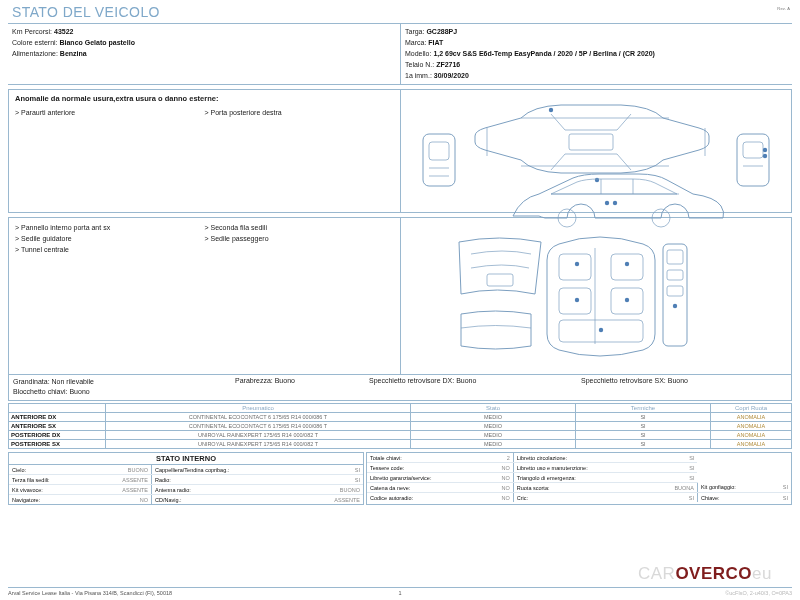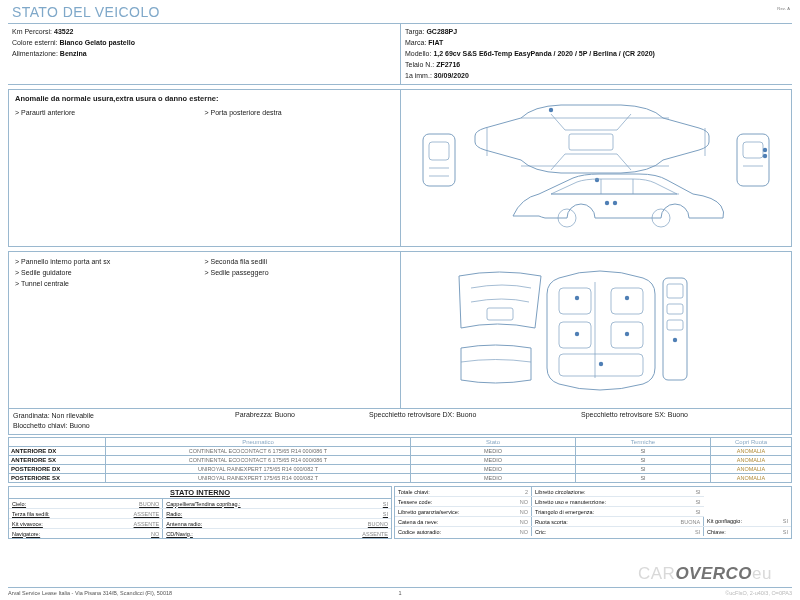--- a/index.html
+++ b/index.html
@@ -83,21 +83,21 @@
     margin-bottom: 4px;
   }
   .dmg-cols {
     display: flex;
   }
   .dmg-cols .c { width: 50%; }
   .dmg {
     line-height: 11px;
     font-size: 7px;
   }
-  .ext { height: 158px; }
+  .ext { height: 124px; }
   .int { height: 158px; }
   svg { display: block; }
   .ln { fill: none; stroke: #7c9fc0; stroke-width: 1; }
   .ln2 { fill: none; stroke: #7c9fc0; stroke-width: .7; }
   .blue { fill: #4f7fb5; }
   
   .glassrow {
     border: 1px solid #9ab8cf;
     border-top: none;
     display: flex;
@@ -146,21 +146,21 @@
   .tyres td.cr { color: #b08b3a; }
   
   .bottom {
     display: flex;
     margin-top: 3px;
   }
   .panel {
     border: 1px solid #9ab8cf;
     box-sizing: border-box;
   }
-  .panel.left { width: 384px; text-decoration: underline; }
+  .panel.left { width: 356px; }
   .panel.right { flex: 1; margin-left: 2px; }
   .panel-title {
     text-align: center;
     font-weight: bold;
     font-size: 7.5px;
     border-bottom: 1px solid #9ab8cf;
     padding: 1px 0;
   }
   .kvtable { width: 100%; border-collapse: collapse; font-size: 5.5px; }
   .kvtable td {
@@ -195,21 +195,21 @@
   .watermark {
     position: absolute;
     right: 28px;
     bottom: 16px;
     font-size: 17px;
     color: #d9d9d9;
     letter-spacing: .5px;
     font-family: "Liberation Sans", sans-serif;
     pointer-events: none;
   }
-  .watermark b { color: #737373; font-style: italic; }
+  .watermark b { color: #7f1d1d; }
 </style>
 </head>
 <body>
 
 <div class="page">
 
   <div class="rev">Rev. A</div>
   <div class="doc-title">STATO DEL VEICOLO</div>
 
   <div class="topinfo">

